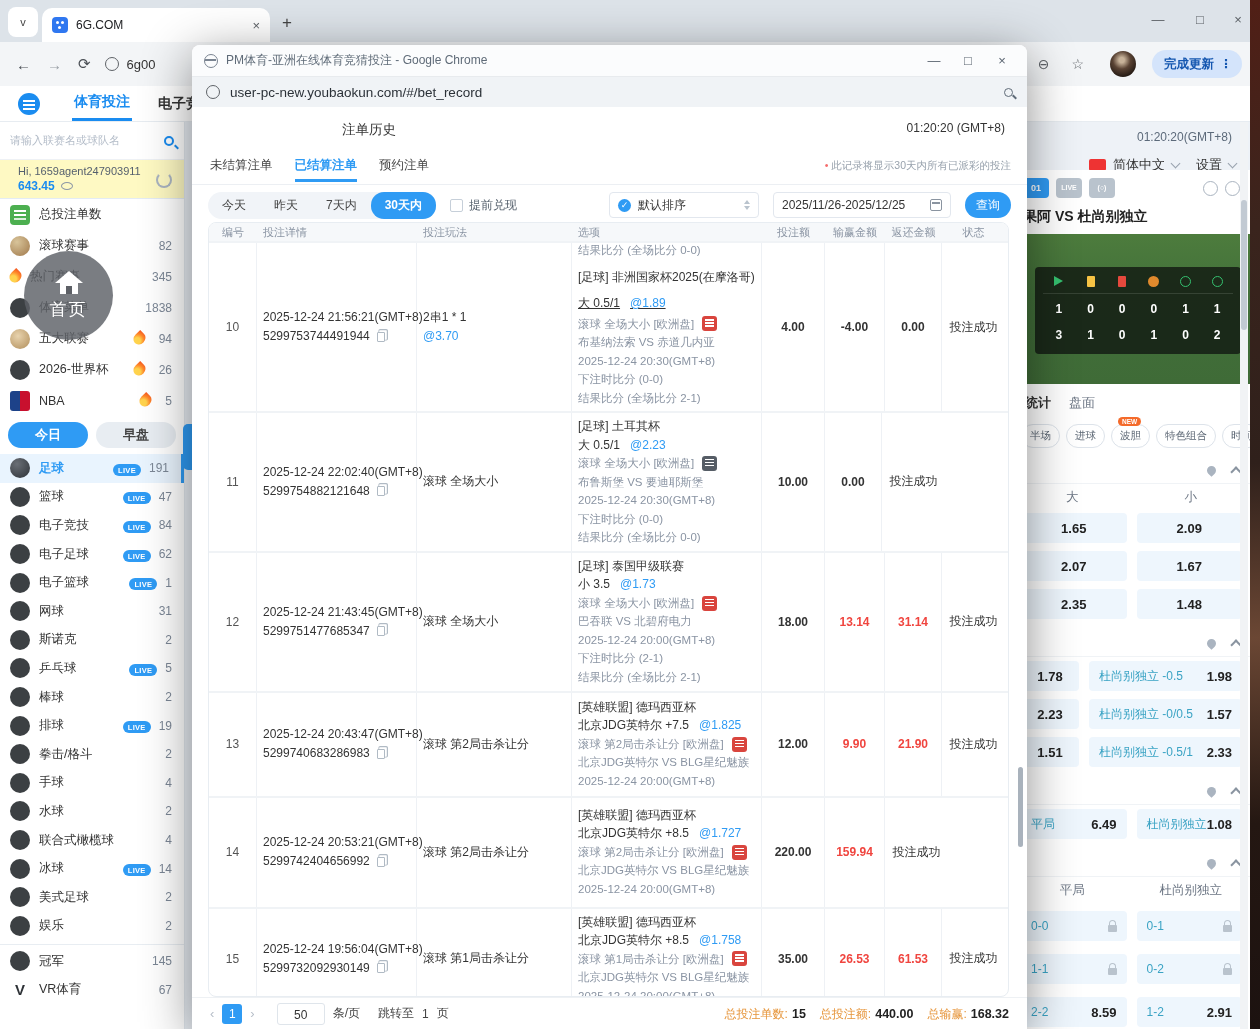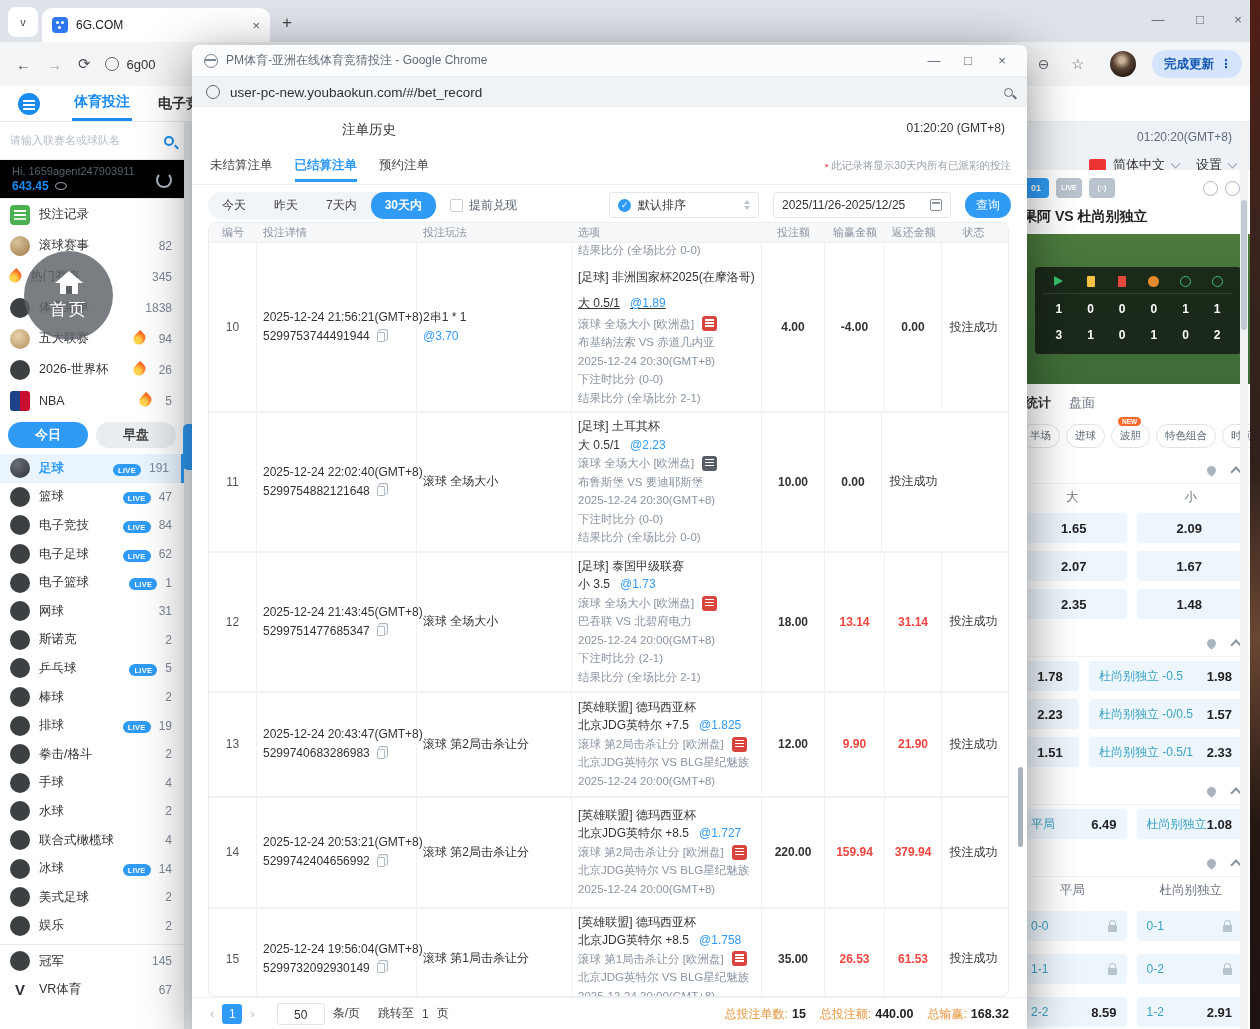--- a/index.html
+++ b/index.html
@@ -34,21 +34,21 @@
 
   
   .darkstrip { left:1250px; top:0; width:10px; height:1029px; background:linear-gradient(180deg,#511f16 0%,#3a241d 22%,#2f201b 45%,#6b4734 62%,#241712 80%,#1c1210 100%); }
 
   
   .sidebar { left:0; top:122px; width:185px; height:907px; background:#fff; border-right:1px solid #e2e8ee; }
   .searchrow { display:flex; align-items:center; height:38px; padding:0 10px; border-bottom:1px solid #eef1f5; }
   .searchrow .ph { color:#b3bcc8; font-size:11px; flex:1; }
   .mag { width:10px; height:10px; border:2px solid #1a8cf0; border-radius:50%; position:relative; }
   .mag::after { content:""; position:absolute; left:8px; top:8px; width:5px; height:2px; background:#1a8cf0; transform:rotate(45deg); }
-  .usercard { background:#000000; padding:5px 12px; border-bottom:1px solid #e4ecf4; position:relative; }
+  .usercard { background:#fef9c3; padding:5px 18px; border-bottom:1px solid #e4ecf4; position:relative; }
   .usercard .hi { font-size:11px; color:#55606e; }
   .usercard .bal { font-size:12px; color:#1a8cf0; font-weight:bold; margin-top:2px; display:flex; gap:6px; align-items:center; }
   .eye { width:12px; height:8px; border:1.5px solid #8d98a5; border-radius:50%; position:relative; }
   .refr { position:absolute; right:12px; top:12px; width:16px; height:16px; border:2px solid #aab4c0; border-radius:50%; border-top-color:transparent; }
   .mitem { display:flex; align-items:center; height:31px; padding:0 12px 0 10px; gap:9px; font-size:12.5px; color:#333; }
   .mitem .cnt { margin-left:auto; color:#7c8796; font-size:12px; }
   .spicon { width:20px; height:20px; border-radius:50%; background:#3c4043; flex:none; }
   .spicon.ball { background:radial-gradient(circle at 35% 30%,#d8c49a,#a0784a); }
   .spicon.note { border-radius:4px; background:#4caf50; position:relative; }
   .spicon.note::after { content:""; position:absolute; left:4px; top:5px; width:12px; height:2px; background:#fff; box-shadow:0 4px 0 #fff,0 8px 0 rgba(255,255,255,.8); }
@@ -229,21 +229,21 @@
       <div class="hi">Hi, 1659agent247903911</div>
       <div class="bal">
         <span>643.45</span>
         <span class="eye"></span>
       </div>
       <span class="refr"></span>
     </div>
     <div id="quick-list">
         <div class="mitem">
           <span class="spicon note"></span>
-          <span>投注记录</span>
+          <span>总投注单数</span>
           <span class="cnt"></span>
         </div>
         <div class="mitem">
           <span class="spicon ball"></span>
           <span>滚球赛事</span>
           <span class="cnt">82</span>
         </div>
         <div class="mitem">
           <span class="flame"></span>
           <span>热门赛事</span>
@@ -738,21 +738,20 @@
                 <div class="oline dark">北京JDG英特尔 +8.5<span class="odds">@1.727</span></div>
                 <div class="oline iconline">
                   <span>滚球 第2局击杀让分 [欧洲盘]</span>
                   <span class="static statred"></span>
                 </div>
                 <div class="oline">北京JDG英特尔 VS BLG星纪魅族</div>
                 <div class="oline">2025-12-24 20:00(GMT+8)</div>
               </div>
               <div class="bc w-amt">220.00</div>
               <div class="bc w-wl redv">159.94</div>
-              <div class="bc w-ret redv">379.94</div>
               <div class="bc w-st">投注成功</div>
             </div>
             <div class="brow" style="min-height: 95px;">
               <div class="bc w-no">15</div>
               <div class="bc w-det">
                 <div class="detline">2025-12-24 19:56:04(GMT+8)</div>
                 <div class="detline">5299732092930149<span class="copyic"></span></div>
               </div>
               <div class="bc w-play">
                 <div class="detline">滚球  第1局击杀让分</div>

